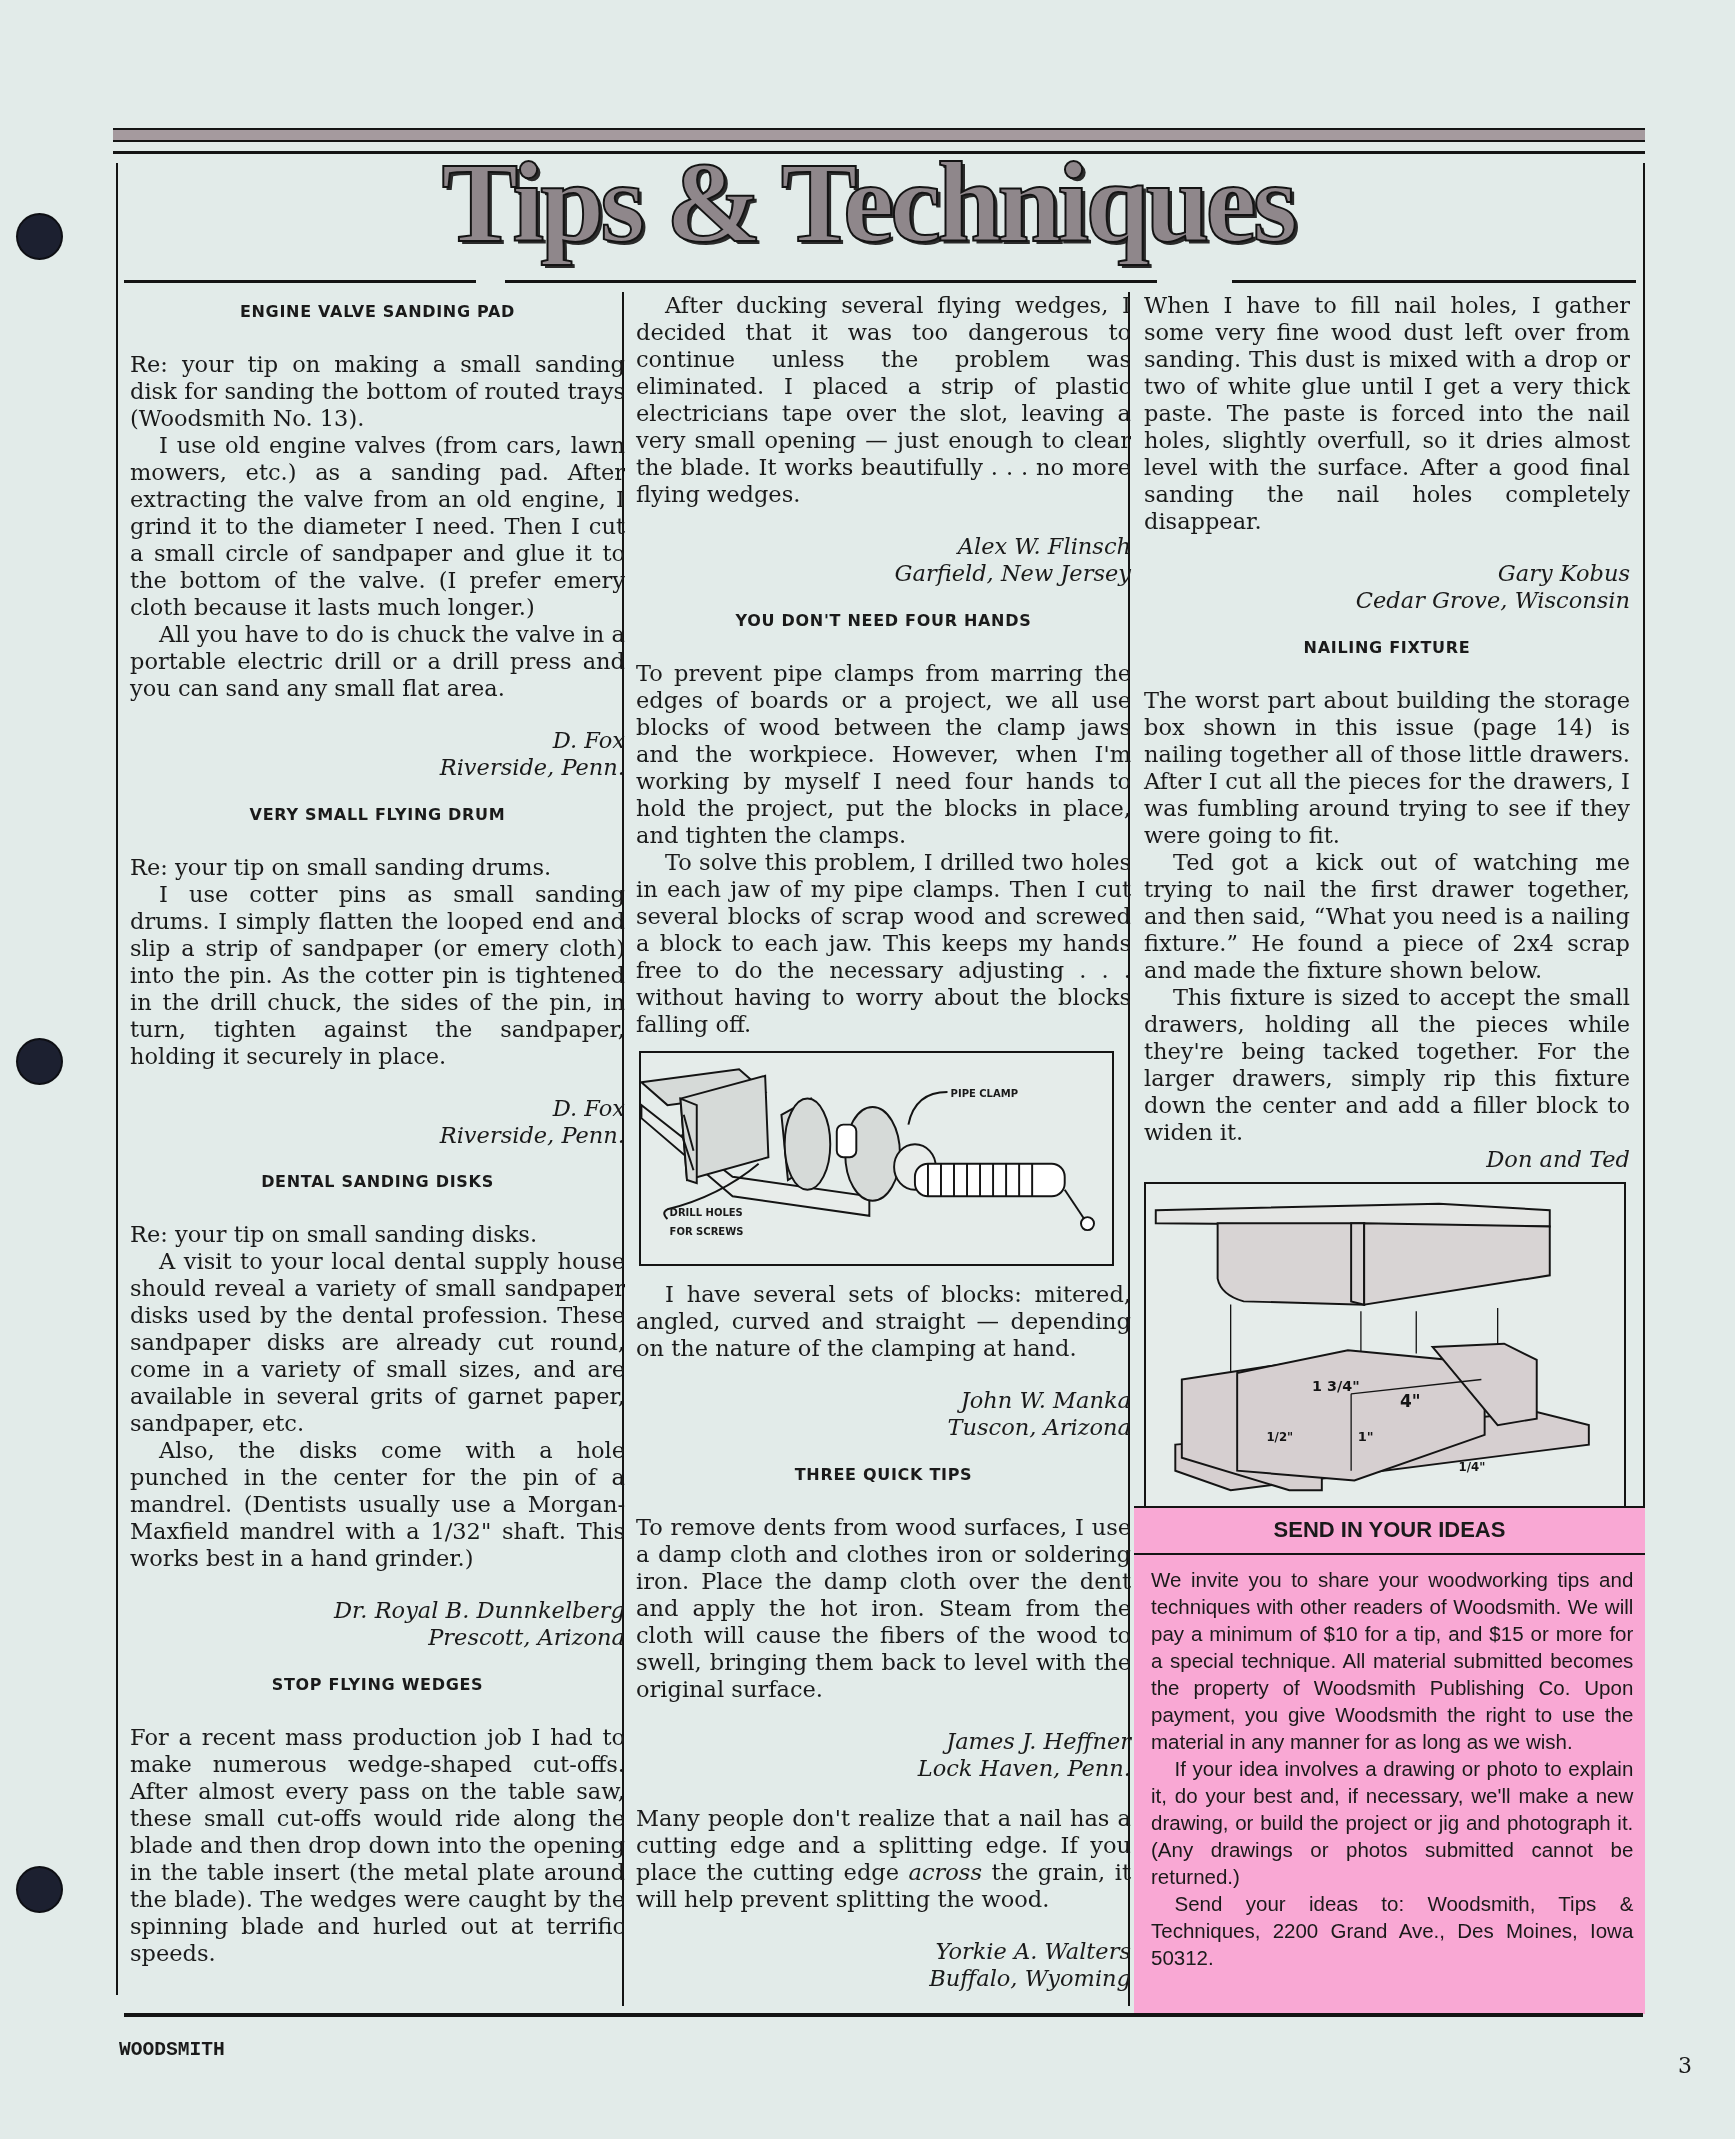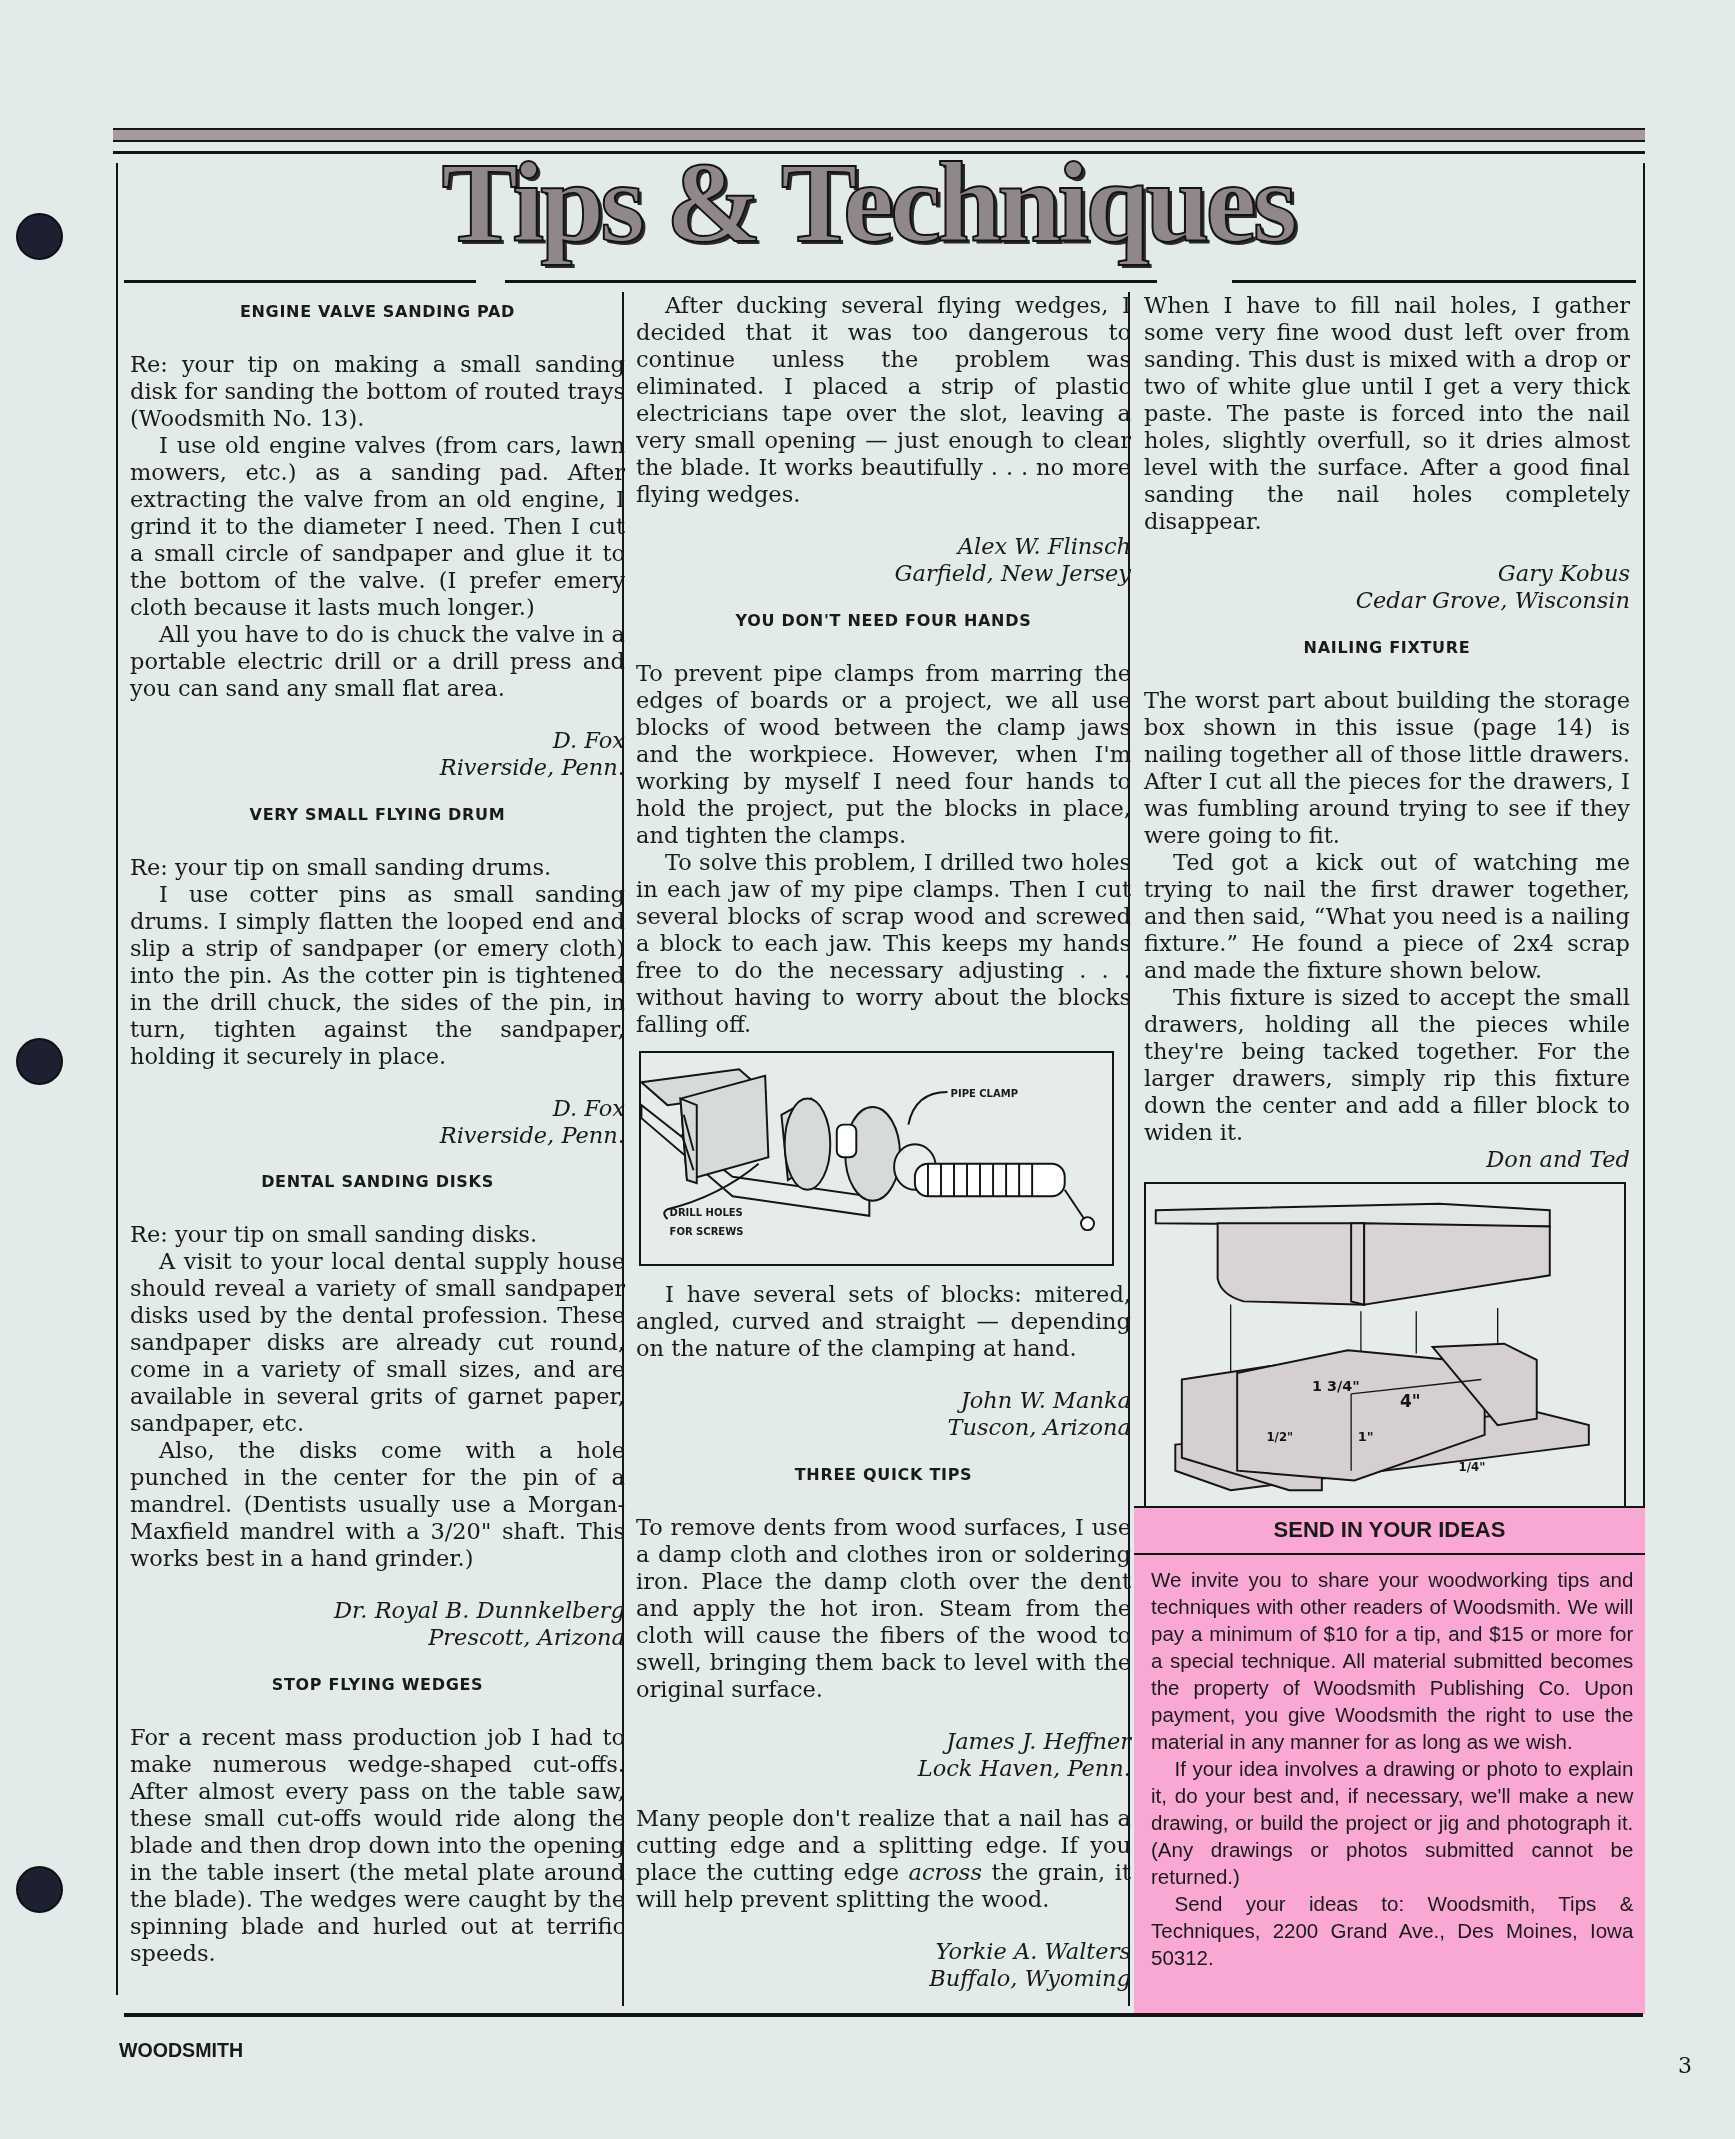--- a/index.html
+++ b/index.html
@@ -125,21 +125,21 @@
   .ideas-body {
     padding: 10.4px 11.7px 0 17px;
     font-family: "Liberation Sans", "DejaVu Sans", sans-serif;
     font-size: 20.5px;
     line-height: 27px;
   }
   .ideas-body p { text-align: justify; text-indent: 23.5px; }
   .ideas-body p.first { text-indent: 0; }
   .footer-left {
     position: absolute; left: 119px; top: 2039px;
-    font-family: Liberation Sans, sans-serif; font-weight: bold; font-size: 19.6px;
+    font-family: Liberation Mono, monospace; font-weight: bold; font-size: 19.6px;
     letter-spacing: 0px;
   }
   .footer-right {
     position: absolute; left: 1678px; top: 2053px;
     font-family: "DejaVu Serif", serif; font-size: 22px;
   }
 </style>
 </head>
 <body>
 
@@ -176,21 +176,21 @@
     <p class="body">I use cotter pins as small sanding drums. I simply flatten the looped end and slip a strip of sandpaper (or emery cloth) into the pin. As the cotter pin is tightened in the drill chuck, the sides of the pin, in turn, tighten against the sandpaper, holding it securely in place.</p>
     <div class="sig">
       <div>D. Fox</div>
       <div>Riverside, Penn.</div>
     </div>
   </section>
   <section>
     <h2 class="head">DENTAL SANDING DISKS</h2>
     <p class="body first">Re: your tip on small sanding disks.</p>
     <p class="body">A visit to your local dental supply house should reveal a variety of small sandpaper disks used by the dental profession. These sandpaper disks are already cut round, come in a variety of small sizes, and are available in several grits of garnet paper, sandpaper, etc.</p>
-    <p class="body">Also, the disks come with a hole punched in the center for the pin of a mandrel. (Dentists usually use a Morgan-Maxfield mandrel with a 3/20" shaft. This works best in a hand grinder.)</p>
+    <p class="body">Also, the disks come with a hole punched in the center for the pin of a mandrel. (Dentists usually use a Morgan-Maxfield mandrel with a 1/32" shaft. This works best in a hand grinder.)</p>
     <div class="sig">
       <div>Dr. Royal B. Dunnkelberg</div>
       <div>Prescott, Arizona</div>
     </div>
   </section>
   <section>
     <h2 class="head">STOP FLYING WEDGES</h2>
     <p class="body first">For a recent mass production job I had to make numerous wedge-shaped cut-offs. After almost every pass on the table saw, these small cut-offs would ride along the blade and then drop down into the opening in the table insert (the metal plate around the blade). The wedges were caught by the spinning blade and hurled out at terrific speeds.</p>
   </section>
 </div>

